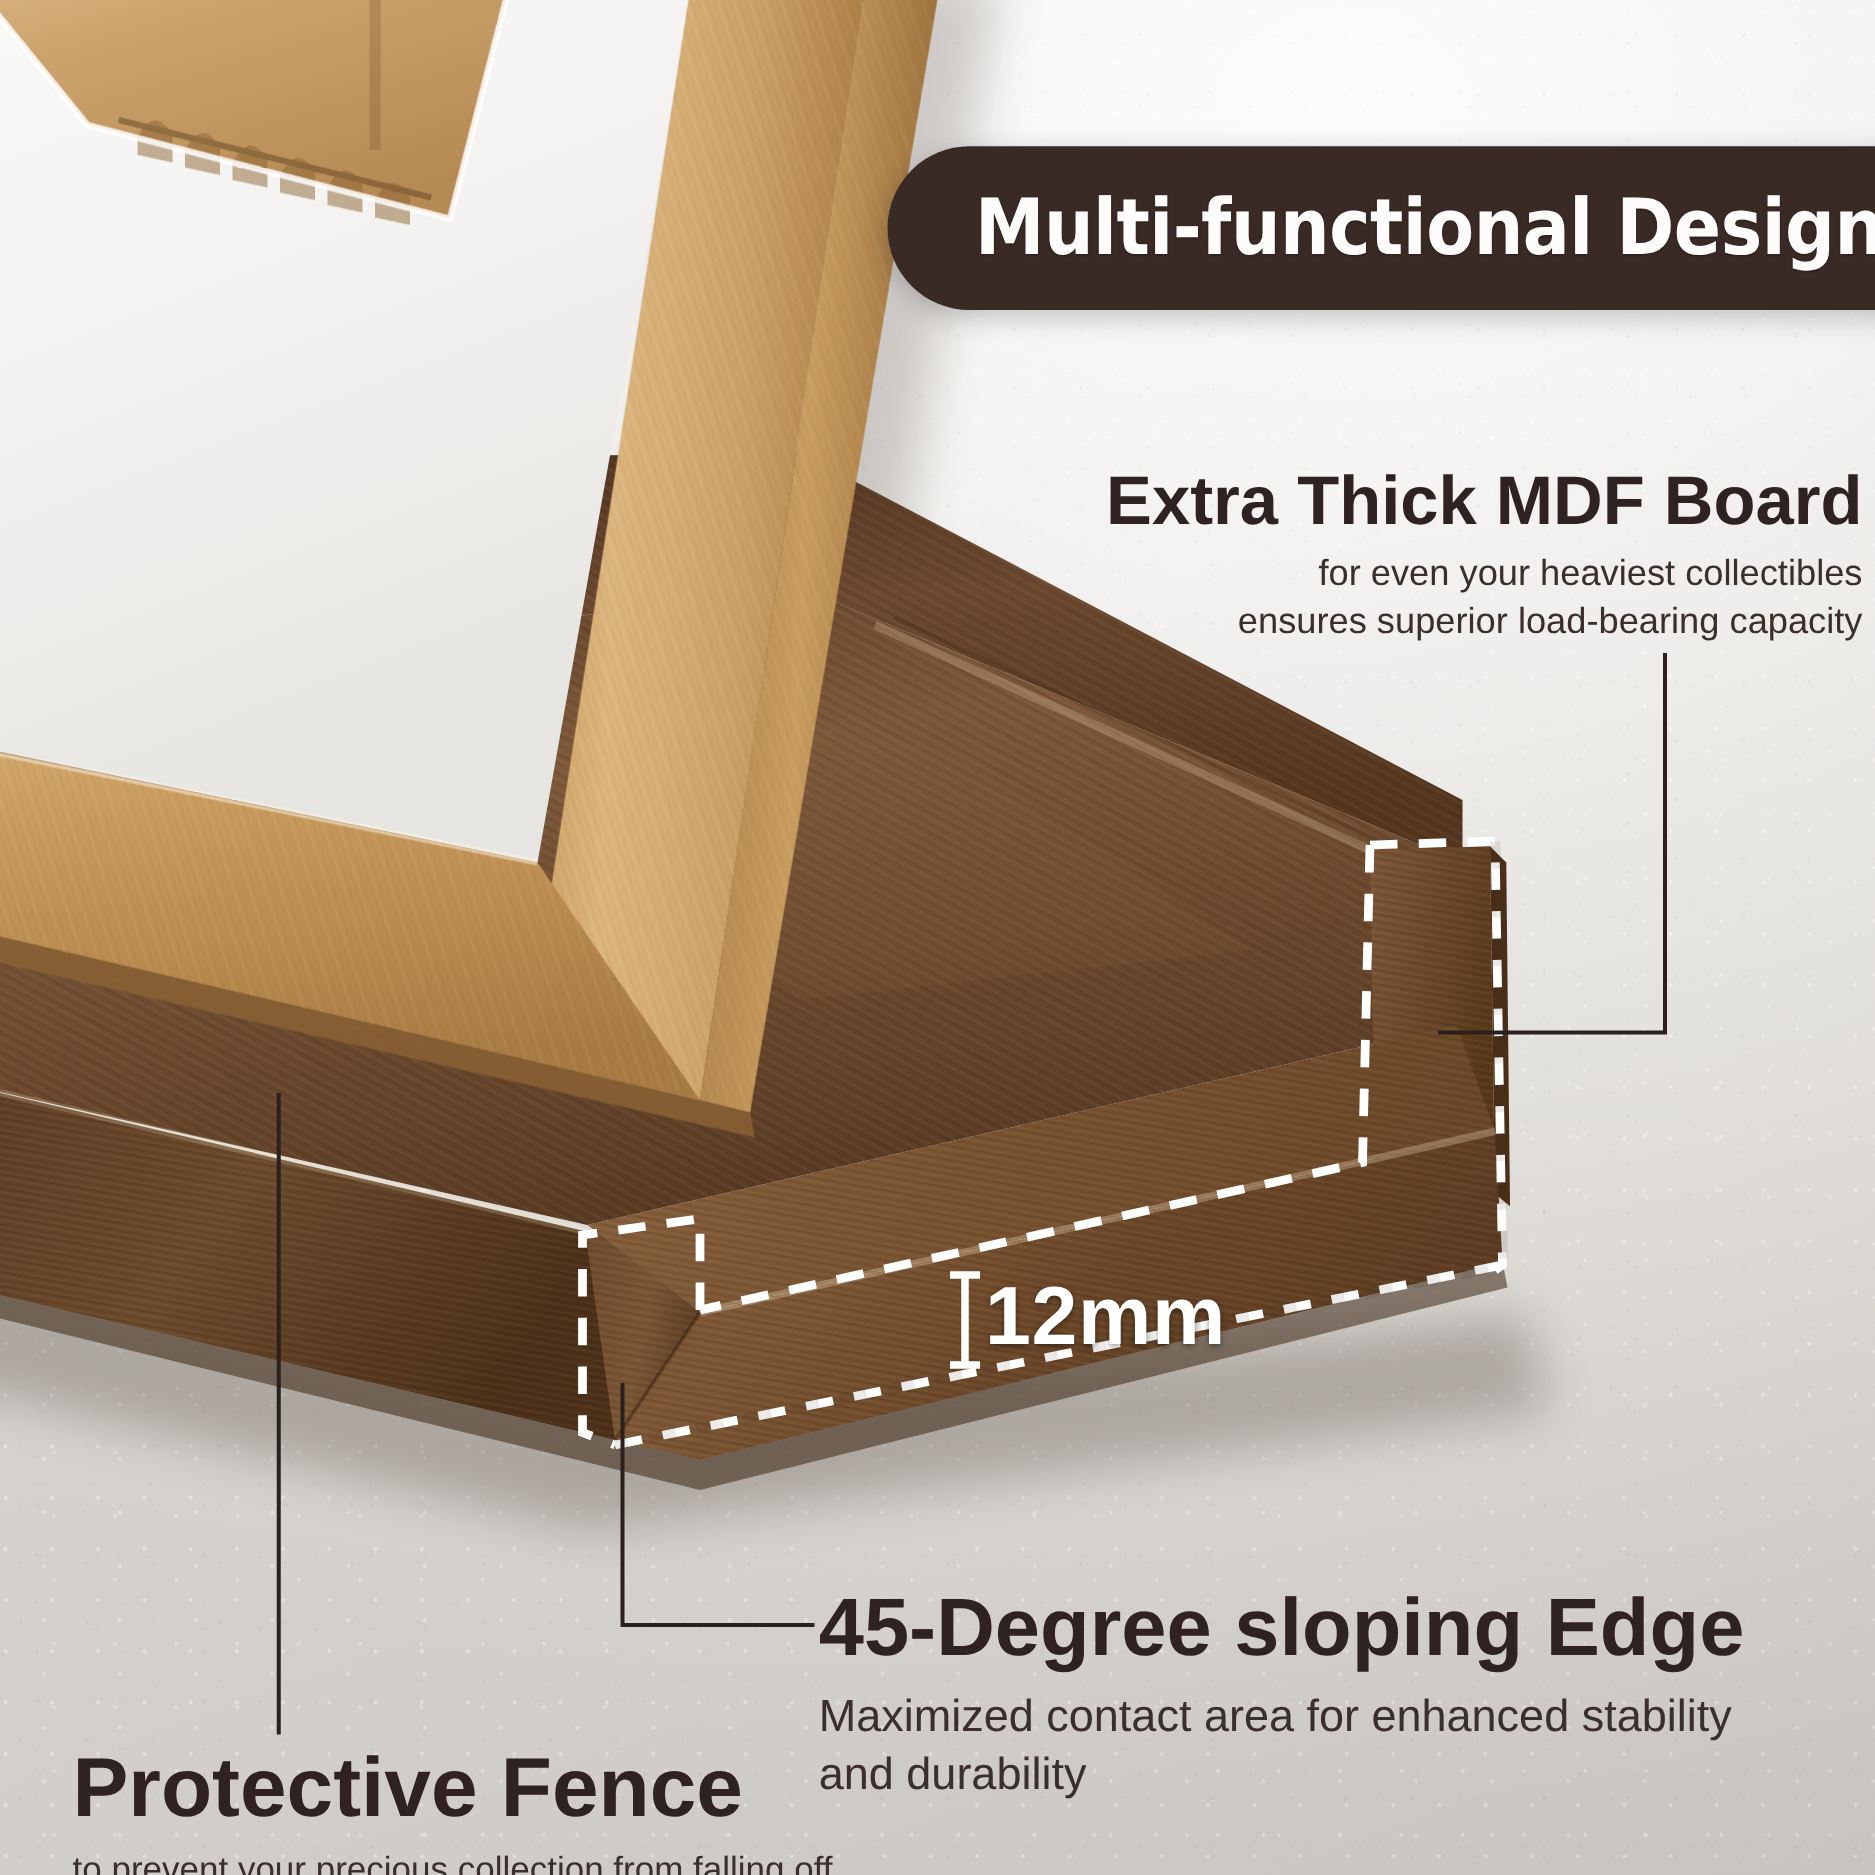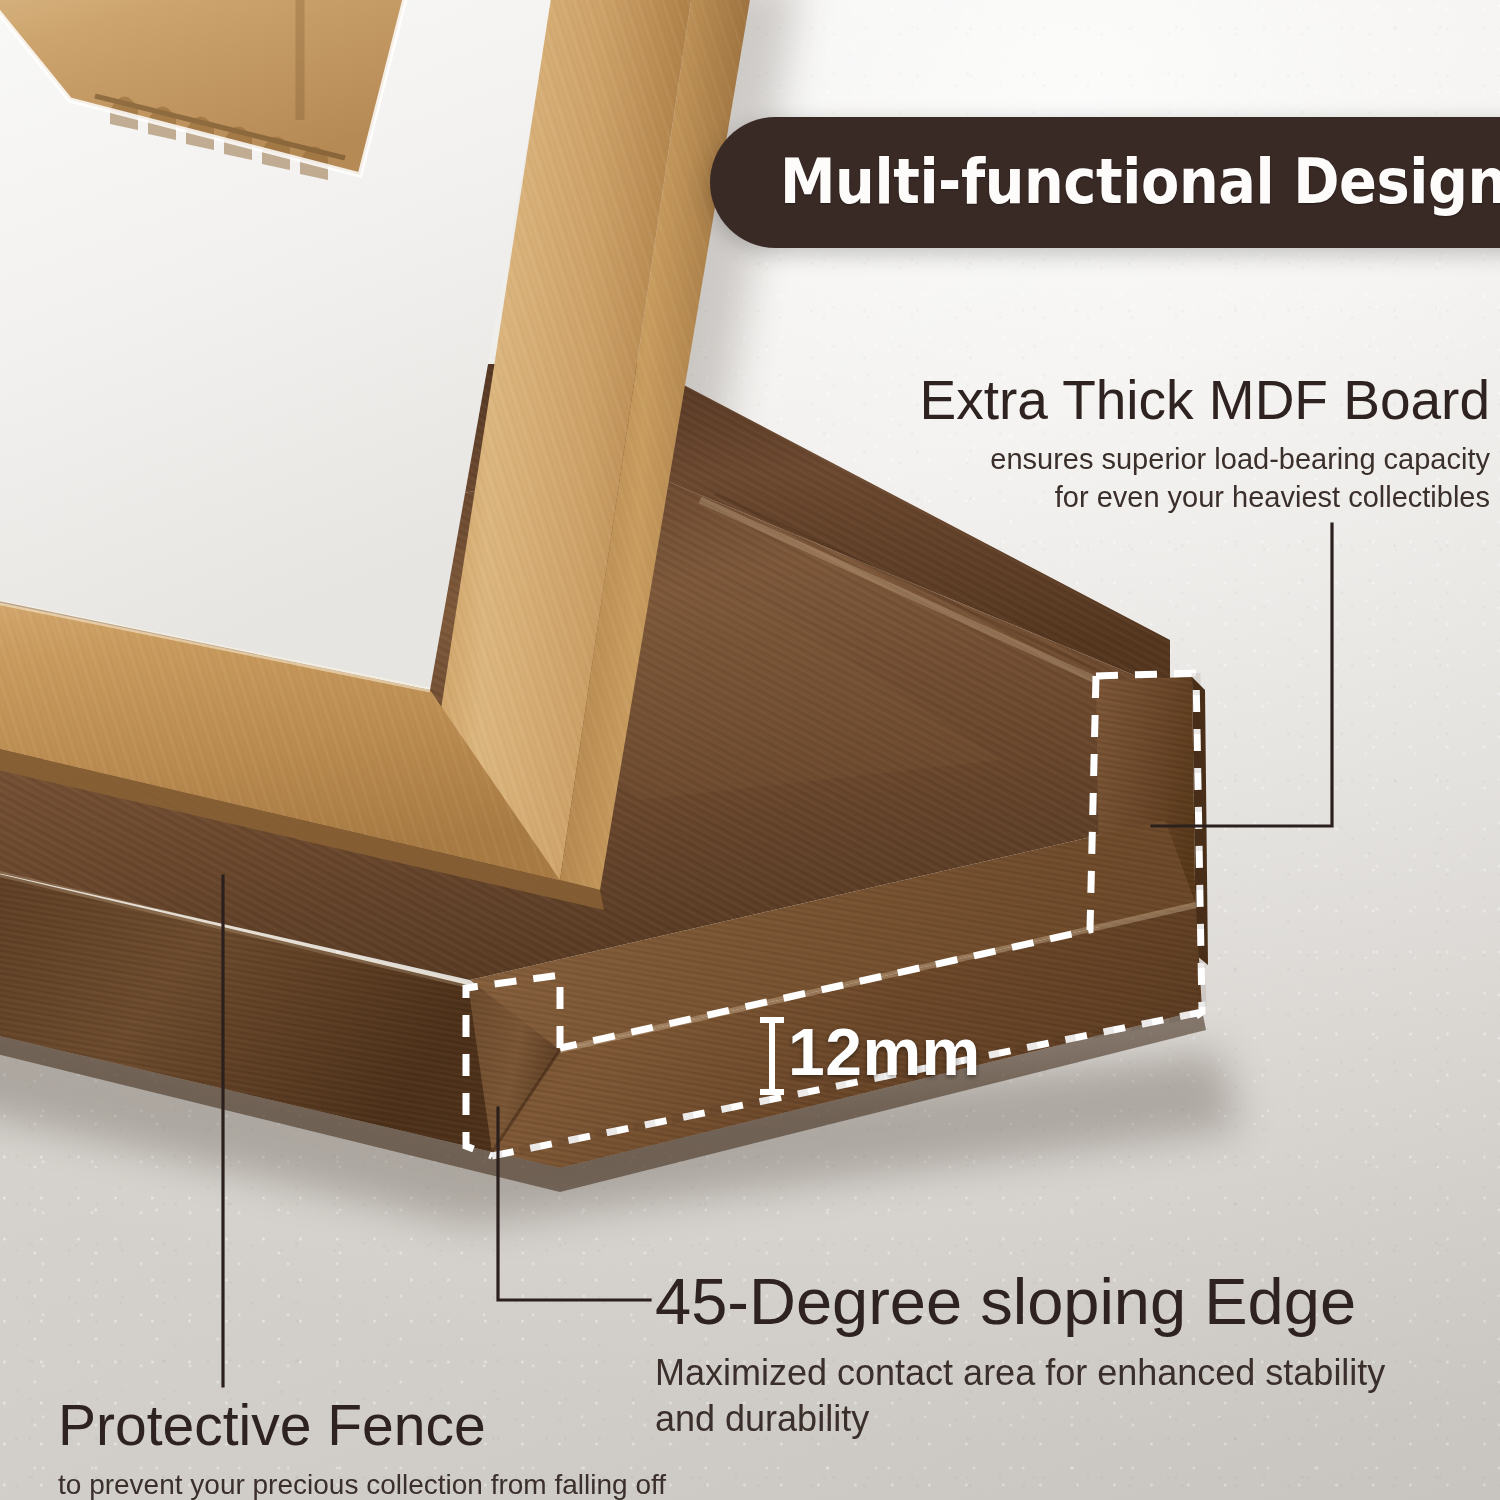--- a/index.html
+++ b/index.html
@@ -56,21 +56,21 @@
     letter-spacing:-.4px;
     white-space:nowrap;
     font-family:"DejaVu Sans Condensed","Liberation Sans", sans-serif;
     text-shadow:0 1px 2px rgba(0,0,0,.35);
   }
 
   
   .callout{position:absolute;}
   .callout .ttl{
     color:#2e2320;
-    font-weight:400;
+    font-weight:700;
     white-space:nowrap;
     font-family:"Liberation Sans", sans-serif;
   }
   .callout .sub{
     color:#3a2f2b;
     font-weight:400;
     line-height:1.30;
     font-family:"Liberation Sans", sans-serif;
   }
 
@@ -79,21 +79,21 @@
   #callout-mdf .ttl{font-size:55px;line-height:1.04;}
   #callout-mdf .sub{font-size:29px;margin-top:12px;}
 
   
   #callout-slope{left:655px;top:1268px;width:740px;text-align:left;}
   #callout-slope .ttl{font-size:65px;line-height:1.04;}
   #callout-slope .sub{font-size:36px;margin-top:14px;}
 
   
   #callout-fence{left:58px;top:1396px;width:700px;text-align:left;}
-  #callout-fence .ttl{font-size:57px;line-height:1.04;}
+  #callout-fence .ttl{font-size:67px;line-height:1.04;}
   #callout-fence .sub{font-size:28px;margin-top:12px;}
 
   
   .dim-label{
     position:absolute;
     left:788px;top:1014px;
     color:#ffffff;
     font-size:66px;
     font-weight:700;
     letter-spacing:.5px;
@@ -330,22 +330,22 @@
     </g>
   </svg>
 
   <div class="badge">
     <div class="badge-label">Multi-functional Design</div>
   </div>
 
   <div class="callout" id="callout-mdf">
     <div class="ttl">Extra Thick MDF Board</div>
     <div class="sub">
+      <div>for even your heaviest collectibles</div>
       <div>ensures superior load-bearing capacity</div>
-      <div>for even your heaviest collectibles</div>
     </div>
   </div>
 
   <div class="callout" id="callout-slope">
     <div class="ttl">45-Degree sloping Edge</div>
     <div class="sub">Maximized contact area for enhanced stability and durability</div>
   </div>
 
   <div class="callout" id="callout-fence">
     <div class="ttl">Protective Fence</div>

